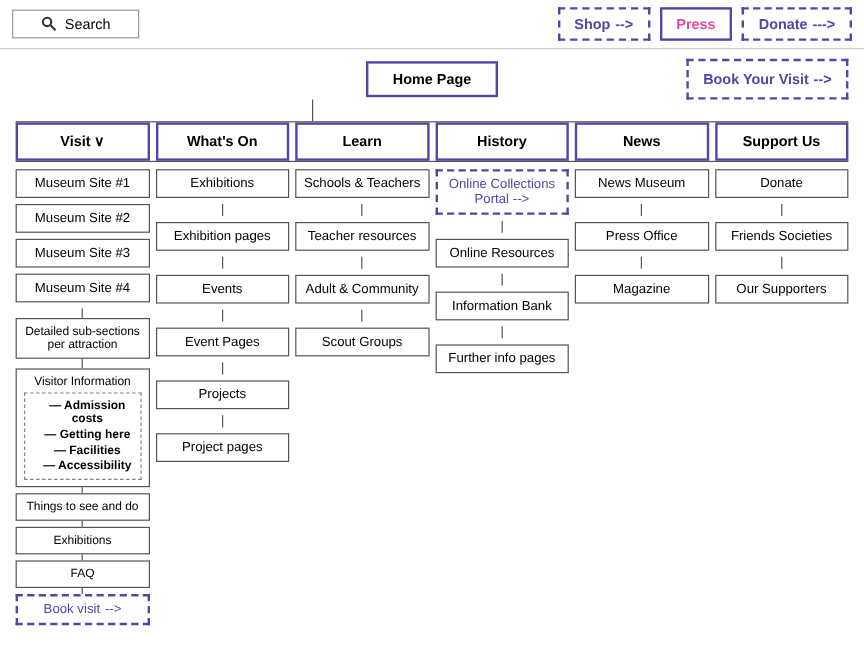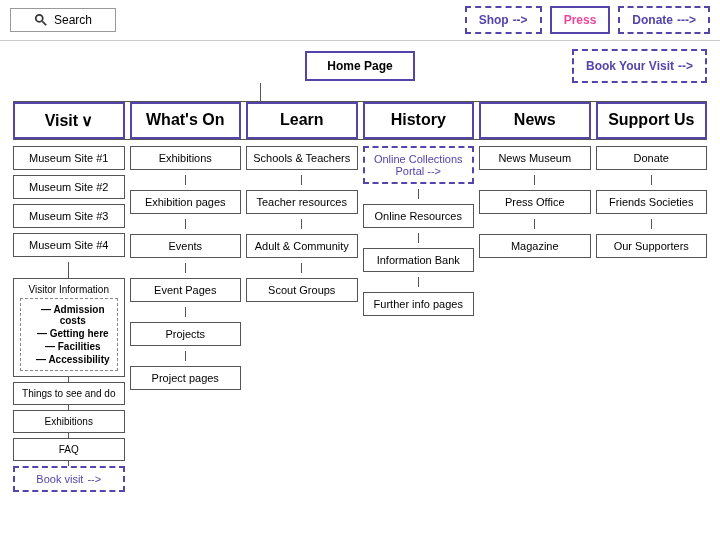--- a/index.html
+++ b/index.html
@@ -17,21 +17,21 @@
 
     
     .sitemap-wrapper { padding: 8px; }
 
     
     .home-row { display: flex; align-items: center; justify-content: space-between; padding: 0 5px; margin-bottom: 0; }
     .home-center { display: flex; flex-direction: column; align-items: center; flex: 1; }
 
     
     .nav-sections { display: grid; grid-template-columns: repeat(6, 1fr); gap: 5px; margin: 0 5px; }
-    .nav-section { border: 2px solid #5544aa; padding: 7px 5px; text-align: center; font-weight: bold; cursor: pointer; font-size: 16px; }
+    .nav-section { border: 2px solid #5544aa; padding: 7px 5px; text-align: center; font-weight: bold; cursor: pointer; font-size: 12px; }
     .nav-section.visit { display: flex; align-items: center; justify-content: center; gap: 3px; }
 
     
     .content-cols { display: grid; grid-template-columns: repeat(6, 1fr); gap: 5px; margin: 0 5px; align-items: start; }
     .content-col { display: flex; flex-direction: column; gap: 5px; align-items: center; }
 
     .cnode { border: 1px solid #555; padding: 5px 6px; text-align: center; font-size: 11px; width: 100%; }
     .cnode-dpurple { border: 2px dashed #5544aa; padding: 5px 6px; text-align: center; font-size: 11px; width: 100%; color: #5544aa; }
     .cnode-book { border: 2px dashed #5544aa; padding: 5px 6px; text-align: center; font-size: 11px; width: 100%; color: #5544aa; display: flex; align-items: center; justify-content: center; gap: 4px; }
 
@@ -129,20 +129,23 @@
           <div style="display:flex;flex-direction:column;gap:5px;flex:1;">
             <div class="cnode"><span>Museum Site #1</span></div>
             <div class="cnode"><span>Museum Site #2</span></div>
             <div class="cnode"><span>Museum Site #3</span></div>
             <div class="cnode"><span>Museum Site #4</span></div>
           </div>
         </div>
 
         <div style="display:flex;flex-direction:column;align-items:center;width:100%;gap:0px;">
           <div style="width:1px;height:8px;background:#555;"></div>
+          <div class="visit-sub" style="font-size:10px;text-align:center;">
+            <span>Detailed sub-sections per attraction</span>
+          </div>
           <div style="width:1px;height:8px;background:#555;"></div>
           <div class="visitor-info-box" style="text-align:center;">
             <span>Visitor Information</span>
             <div class="visitor-info-inner">
               <div class="vi-item"><span>Admission costs</span></div>
               <div class="vi-item"><span>Getting here</span></div>
               <div class="vi-item"><span>Facilities</span></div>
               <div class="vi-item"><span>Accessibility</span></div>
             </div>
           </div>

